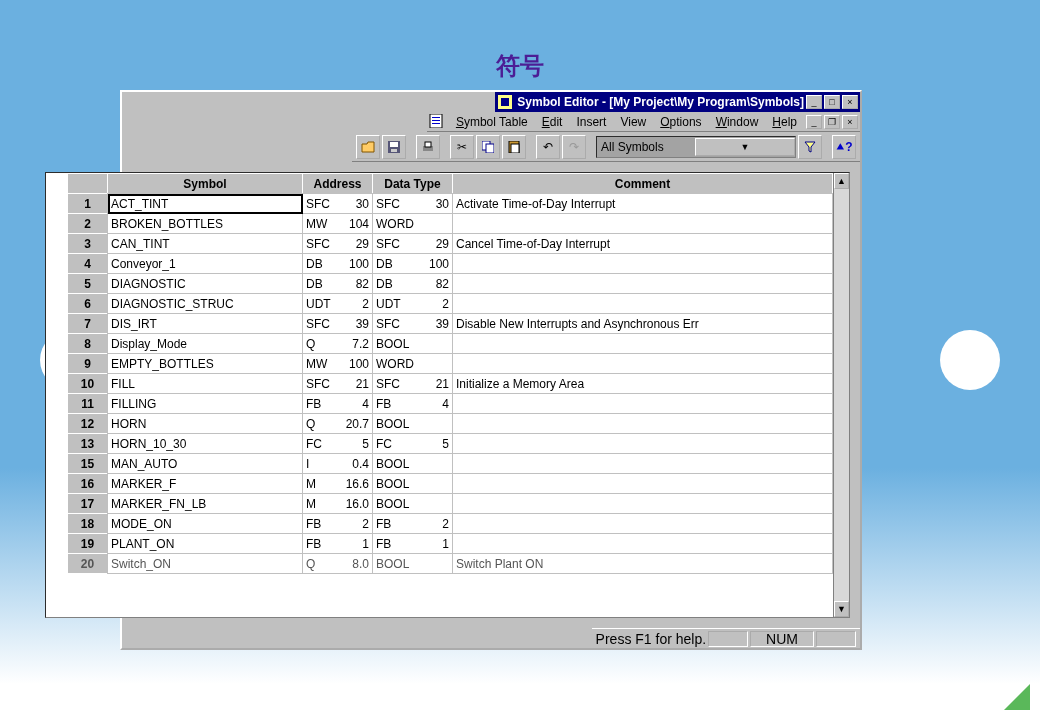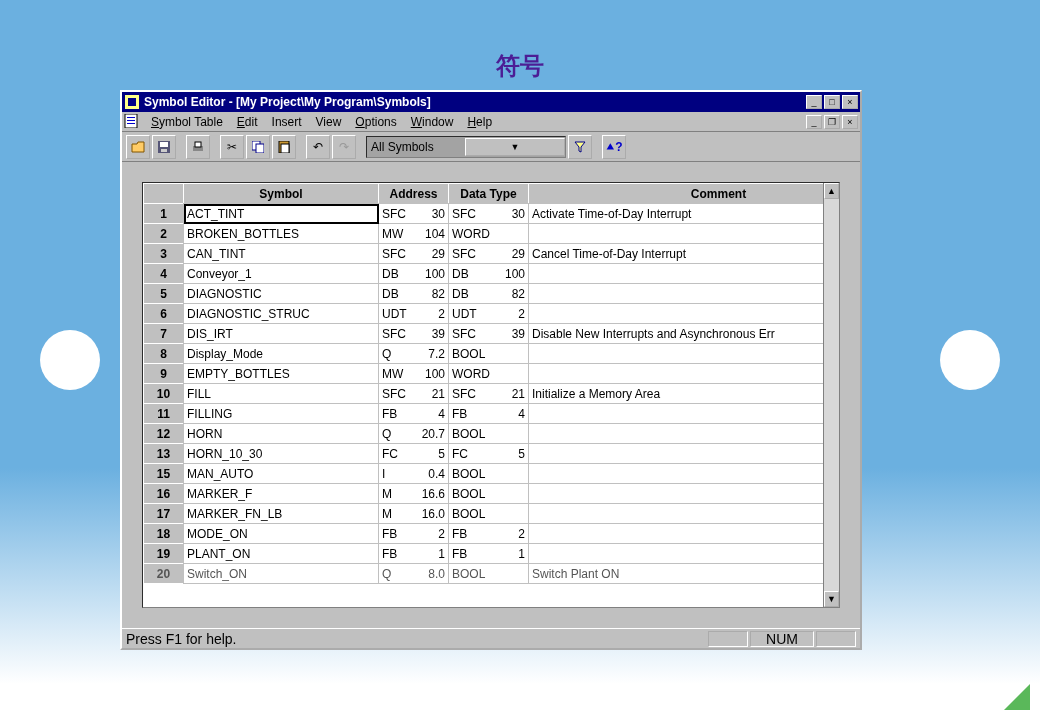--- a/index.html
+++ b/index.html
@@ -20,21 +20,21 @@
     position:absolute; right:10px; bottom:10px;
     width:0; height:0;
     border-left:26px solid transparent;
     border-bottom:26px solid #5ab85a;
   }
   .window {
     position:absolute; left:120px; top:90px;
     width:742px; height:560px;
     background:#c0c0c0;
     border:2px outset #fff;
-    display:flex; flex-direction:column;
+    display:flex; flex-direction:column;align-items:flex-end;
   }
   .titlebar {
     background:#000080; color:#fff;
     display:flex; align-items:center; height:20px;
     padding:0 2px;
   }
   .titlebar .app-icon { width:16px; height:16px; margin-right:4px; display:flex; align-items:center; justify-content:center;}
   .titlebar .title-text { flex:1; font-weight:bold; font-size:12px; }
   .win-btn {
     width:16px; height:14px; background:#c0c0c0;
@@ -61,21 +61,21 @@
   }
   .tsep { width:6px; }
   .combo {
     height:22px; display:flex; align-items:center;
     background:#a3a3a3; border:1px inset #808080; width:200px;
   }
   .combo span { flex:1; padding:0 4px; }
   .combo .drop { width:16px; height:18px; background:#c0c0c0; border:1px outset #fff; text-align:center; font-size:9px; line-height:16px;}
   .content {
     flex:1; display:flex; background:#fff;
-    border:1px inset #808080; margin:20px; overflow:hidden;
+    border:1px inset #808080; margin:10px; overflow:hidden;padding-left:21px;
   }
   .grid { flex:1; overflow:hidden; position:relative;}
   table { border-collapse:collapse; width:100%; table-layout:fixed;}
   th, td {
     border:1px solid #c0c0c0; font-size:12px;
     height:20px; padding:0 3px; overflow:hidden; white-space:nowrap;
   }
   th {
     background:#c0c0c0; border:1px outset #fff;
     font-weight:bold; text-align:center;

